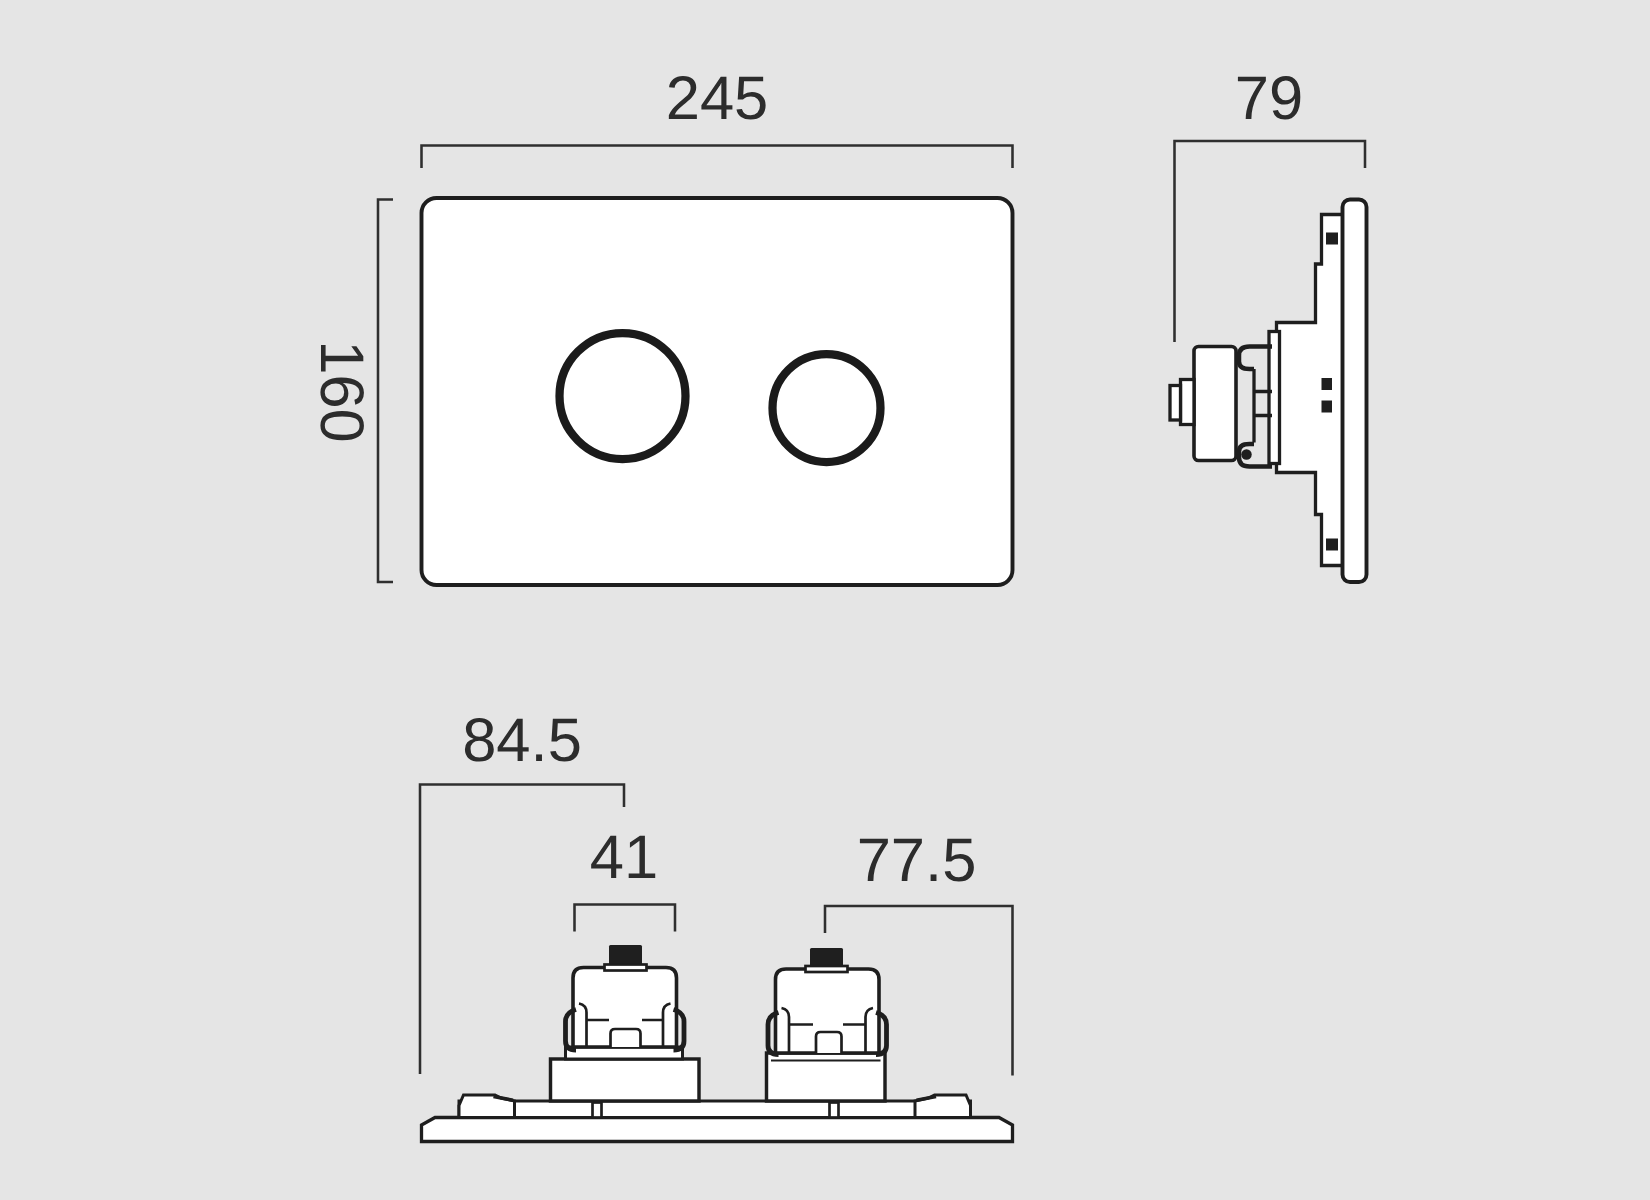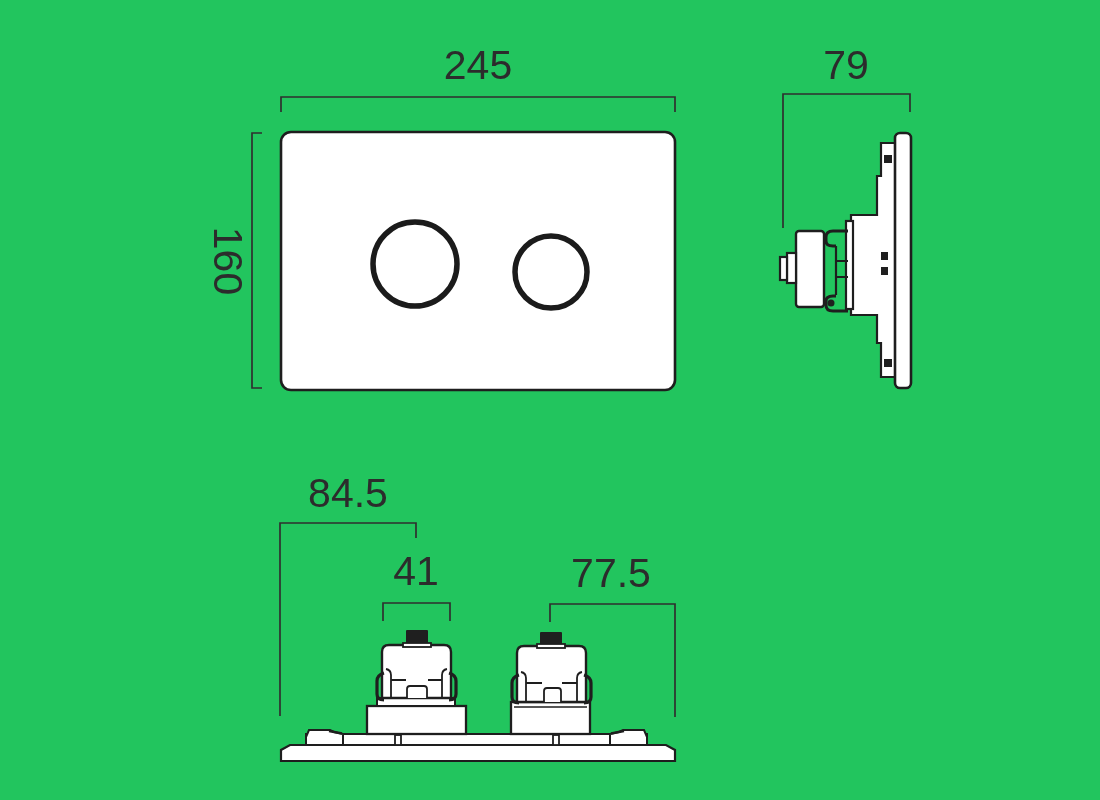--- a/index.html
+++ b/index.html
@@ -1,17 +1,17 @@
 <!DOCTYPE html>
 <html><head>
 <meta charset="utf-8">
 <style>
   html,body{margin:0;padding:0;background:#ffffff;}
   .canvas{
-    width:1100px;height:800px;position:relative;background:#22c55e;
+    width:1100px;height:800px;position:relative;background:#e5e5e5;
     font-family:"Liberation Sans", sans-serif;overflow:hidden;text-align:right;
   }
   svg{display:block;}
   .dim-text{
     font-family:"Liberation Sans", sans-serif;
     font-size:41px;
     fill:#2c2c2c;
   }
   .part{fill:#ffffff;stroke:#1e1e1e;}
   .dark{fill:#1f1f1f;stroke:none;}

